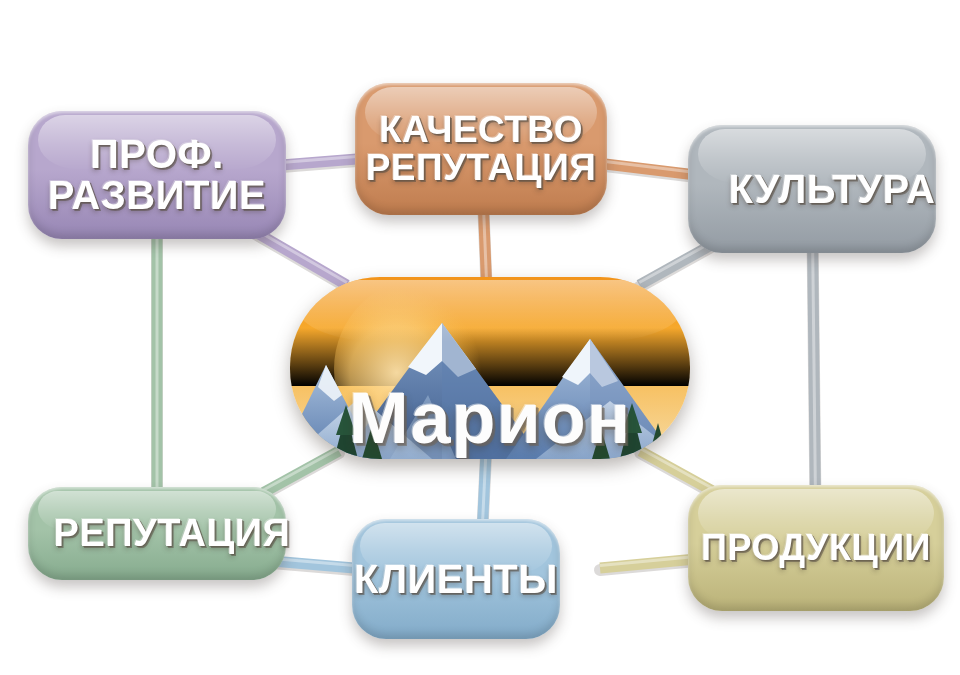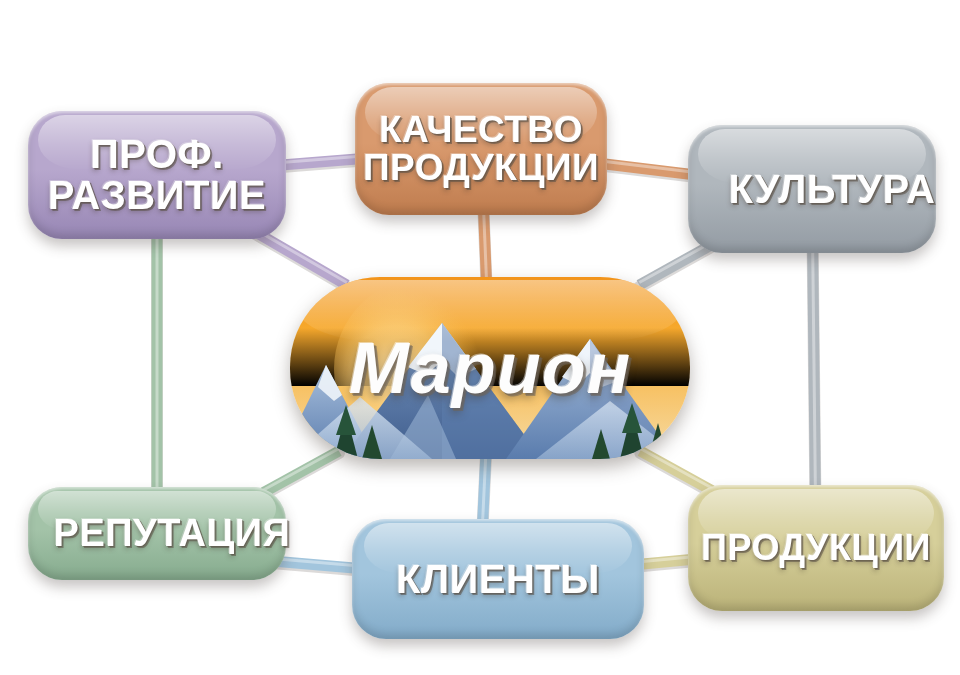--- a/index.html
+++ b/index.html
@@ -75,23 +75,22 @@
   #center-node {
     position: absolute;
     z-index: 5;
     border-radius: 90px;
     overflow: hidden;
     box-shadow:
       0 8px 18px rgba(60,50,40,0.35),
       inset 0 0 0 3px rgba(255,255,255,0.55),
       inset 0 0 0 6px rgba(225,170,90,0.55);
     display: flex;
-    align-items: center;
+    align-items: flex-end;
     justify-content: center;
-    font-style: italic;
   }
   #center-art {
     position: absolute;
     left: 0; top: 0;
     width: 100%;
     height: 100%;
     z-index: 1;
   }
   #center-node .center-gloss {
     position: absolute;
@@ -191,31 +190,31 @@
 
   <div id="nodes-layer">
       <div class="node" style="left: 28px; top: 96px; width: 258px; height: 128px; background: linear-gradient(rgb(183, 167, 205) 0%, rgb(183, 167, 205) 46%, rgb(151, 134, 180) 100%); box-shadow: rgba(70, 60, 55, 0.3) 0px 7px 13px, rgba(255, 255, 255, 0.55) 0px 2px 3px inset, rgba(0, 0, 0, 0.14) 0px -5px 9px inset;">
         <div class="gloss"></div>
         <span class="label" style="font-size: 40px;">ПРОФ.
 РАЗВИТИЕ</span>
       </div>
       <div class="node" style="left: 355px; top: 68px; width: 252px; height: 132px; background: linear-gradient(rgb(217, 154, 110) 0%, rgb(217, 154, 110) 46%, rgb(191, 124, 78) 100%); box-shadow: rgba(70, 60, 55, 0.3) 0px 7px 13px, rgba(255, 255, 255, 0.55) 0px 2px 3px inset, rgba(0, 0, 0, 0.14) 0px -5px 9px inset;">
         <div class="gloss"></div>
         <span class="label" style="font-size: 37px;">КАЧЕСТВО
-ПРОДУКЦИИ</span>
+РЕПУТАЦИЯ</span>
       </div>
       <div class="node" style="left: 688px; top: 110px; width: 248px; height: 128px; background: linear-gradient(rgb(176, 183, 189) 0%, rgb(176, 183, 189) 46%, rgb(147, 155, 163) 100%); box-shadow: rgba(70, 60, 55, 0.3) 0px 7px 13px, rgba(255, 255, 255, 0.55) 0px 2px 3px inset, rgba(0, 0, 0, 0.14) 0px -5px 9px inset; padding-left: 40px;">
         <div class="gloss"></div>
         <span class="label" style="font-size: 40px;">КУЛЬТУРА</span>
       </div>
       <div class="node" style="left: 28px; top: 472px; width: 258px; height: 93px; background: linear-gradient(rgb(163, 195, 168) 0%, rgb(163, 195, 168) 46%, rgb(134, 171, 142) 100%); box-shadow: rgba(70, 60, 55, 0.3) 0px 7px 13px, rgba(255, 255, 255, 0.55) 0px 2px 3px inset, rgba(0, 0, 0, 0.14) 0px -5px 9px inset; padding-left: 30px;">
         <div class="gloss"></div>
         <span class="label" style="font-size: 38px;">РЕПУТАЦИЯ</span>
       </div>
-      <div class="node" style="left: 352px; top: 504px; width: 292px; height: 120px; background: linear-gradient(rgb(162, 197, 221) 0%, rgb(162, 197, 221) 46%, rgb(130, 171, 201) 100%); box-shadow: rgba(70, 60, 55, 0.3) 0px 7px 13px, rgba(255, 255, 255, 0.55) 0px 2px 3px inset, rgba(0, 0, 0, 0.14) 0px -5px 9px inset;">
+      <div class="node" style="left: 352px; top: 504px; width: 208px; height: 120px; background: linear-gradient(rgb(162, 197, 221) 0%, rgb(162, 197, 221) 46%, rgb(130, 171, 201) 100%); box-shadow: rgba(70, 60, 55, 0.3) 0px 7px 13px, rgba(255, 255, 255, 0.55) 0px 2px 3px inset, rgba(0, 0, 0, 0.14) 0px -5px 9px inset;">
         <div class="gloss"></div>
         <span class="label" style="font-size: 40px;">КЛИЕНТЫ</span>
       </div>
       <div class="node" style="left: 688px; top: 470px; width: 256px; height: 126px; background: linear-gradient(rgb(214, 207, 154) 0%, rgb(214, 207, 154) 46%, rgb(186, 178, 120) 100%); box-shadow: rgba(70, 60, 55, 0.3) 0px 7px 13px, rgba(255, 255, 255, 0.55) 0px 2px 3px inset, rgba(0, 0, 0, 0.14) 0px -5px 9px inset;">
         <div class="gloss"></div>
         <span class="label" style="font-size: 36px;">ПРОДУКЦИИ</span>
       </div>
     </div>
 
   <div id="center-node" style="left:290px; top:262px; width:400px; height:182px;">

